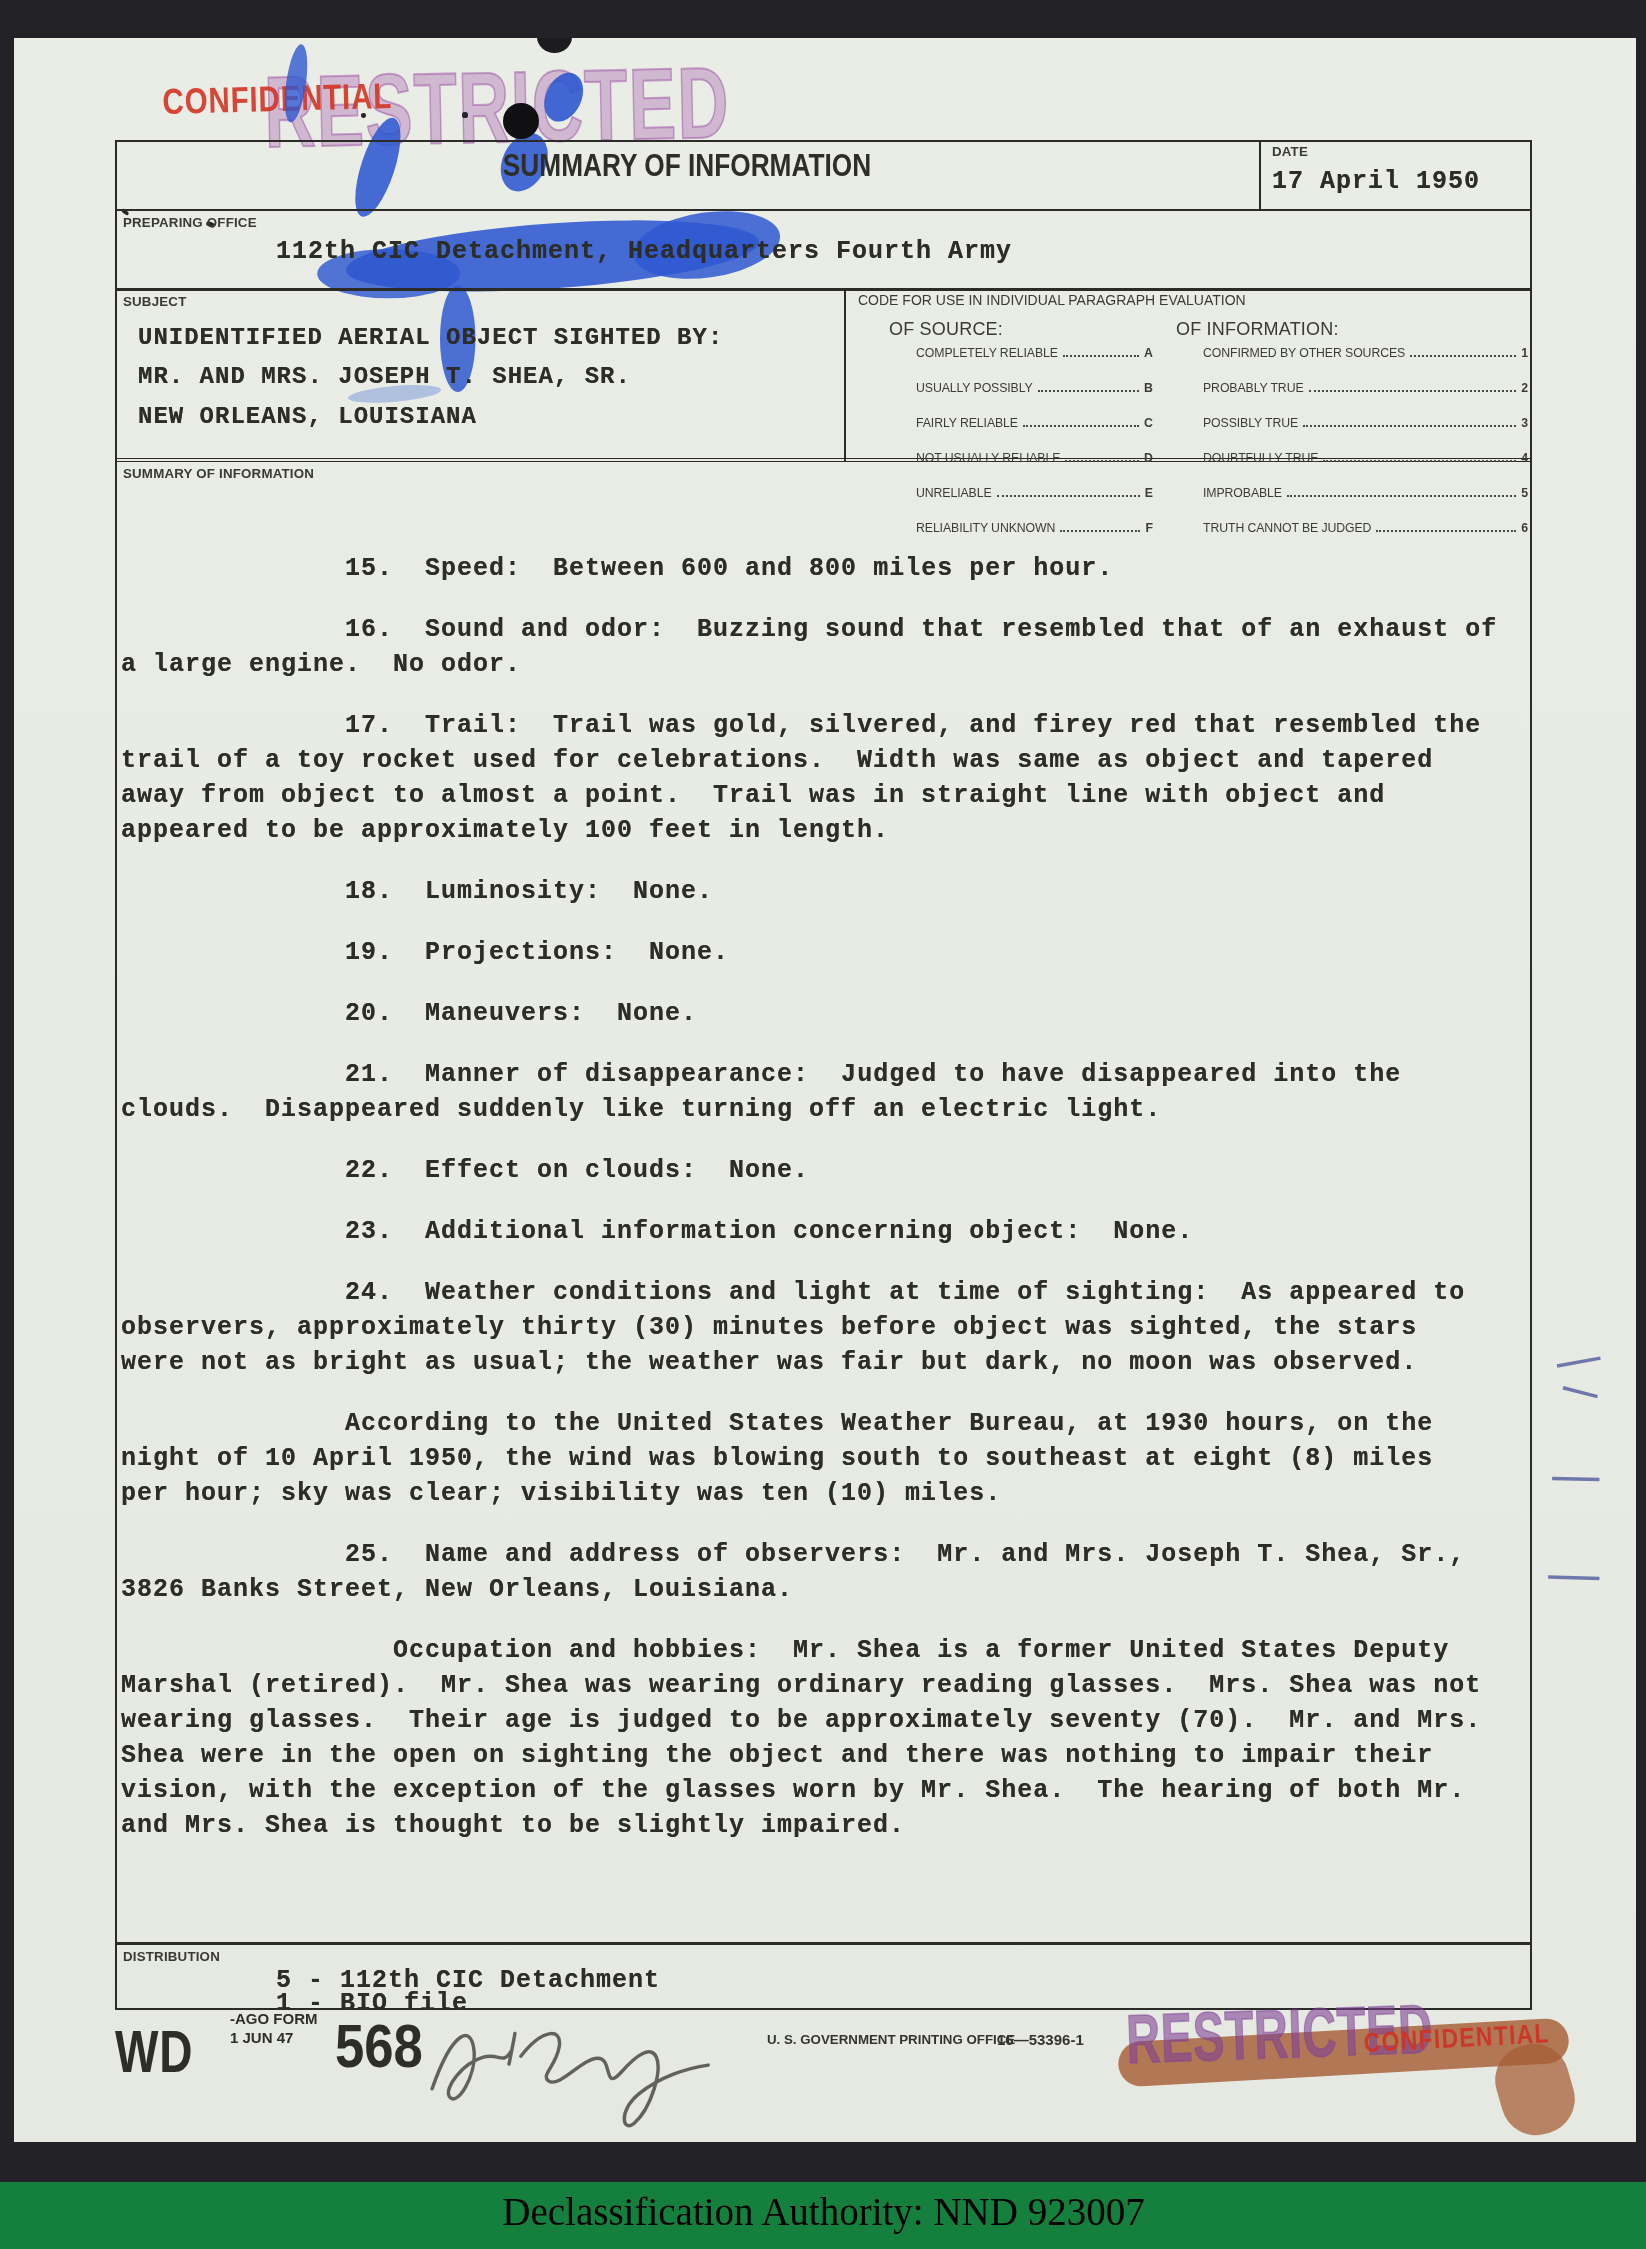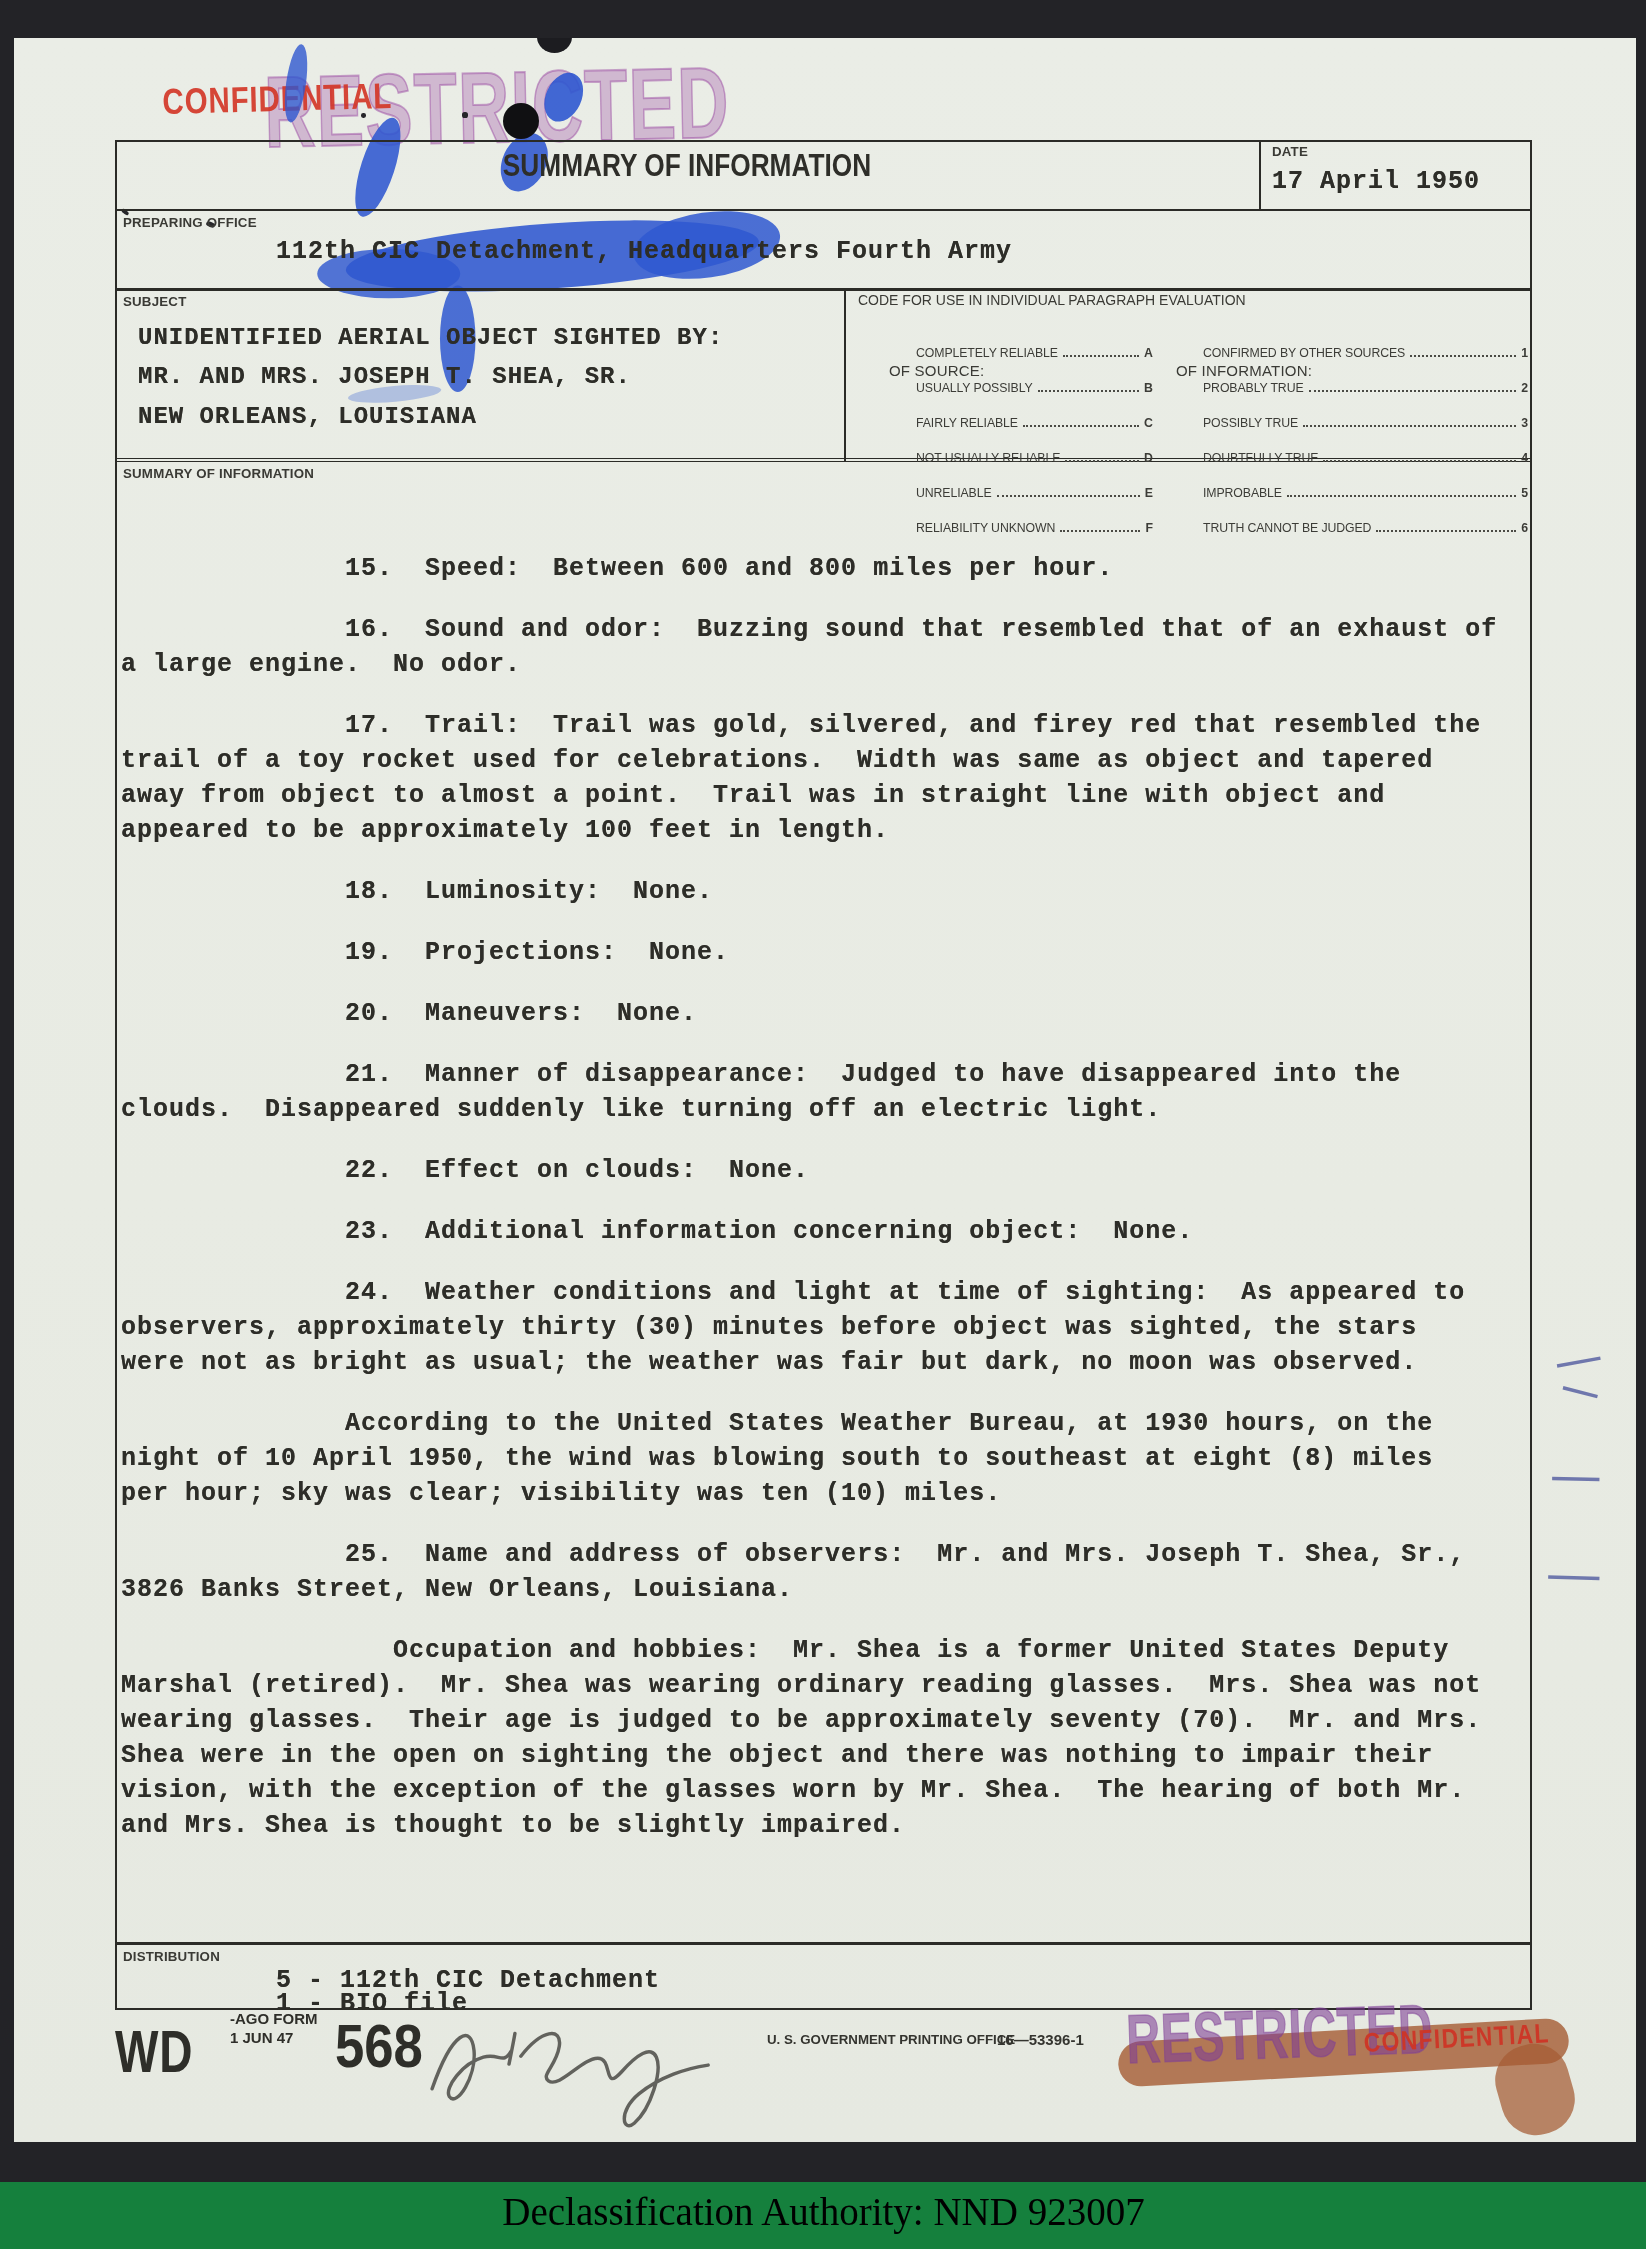--- a/index.html
+++ b/index.html
@@ -19,21 +19,21 @@
         color:#2d2d28;text-shadow:0 0 0.5px rgba(45,45,40,.75);}
   .title{position:absolute;left:345px;top:109px;width:656px;text-align:center;
          font-size:32px;font-weight:700;letter-spacing:0;color:#2e2e29;
          transform:scaleX(.82);transform-origin:center;}
   .body-block{position:absolute;left:107px;top:513px;width:1427px;}
   .typed-par{font-family:"Liberation Mono",monospace;font-weight:700;font-size:25px;
              line-height:35px;letter-spacing:1px;color:#2d2d28;white-space:pre-wrap;
              text-shadow:0 0 0.5px rgba(45,45,40,.7);margin:0 0 26px 0;}
   
   .code-title{position:absolute;left:844px;top:254px;font-size:14px;color:#3a3a35;}
-  .code-head{position:absolute;font-size:15px;color:#3a3a35;letter-spacing:0.2px;margin-top:43px;}
+  .code-head{position:absolute;font-size:18px;color:#3a3a35;letter-spacing:0.2px;}
   .code-col{position:absolute;display:flex;flex-direction:column;gap:16px;}
   .code-row{display:flex;align-items:flex-end;height:19px;font-size:12.3px;color:#3c3c37;}
   .code-row .code-label{white-space:nowrap;letter-spacing:-0.1px;}
   .code-row .leader{flex:1;border-bottom:2px dotted #4a4a44;margin:0 5px 3.5px 5px;min-width:15px;}
   .code-row .code-letter{font-weight:700;}
   
   .stamp{position:absolute;font-weight:700;white-space:nowrap;}
   .stamp-conf-top{left:148px;top:43px;font-size:36px;letter-spacing:1px;color:rgba(210,55,40,.92);
                   transform:rotate(-1.5deg) scaleX(.82);transform-origin:left top;}
   .stamp-restr-top{left:249px;top:17px;font-size:101px;letter-spacing:2px;

